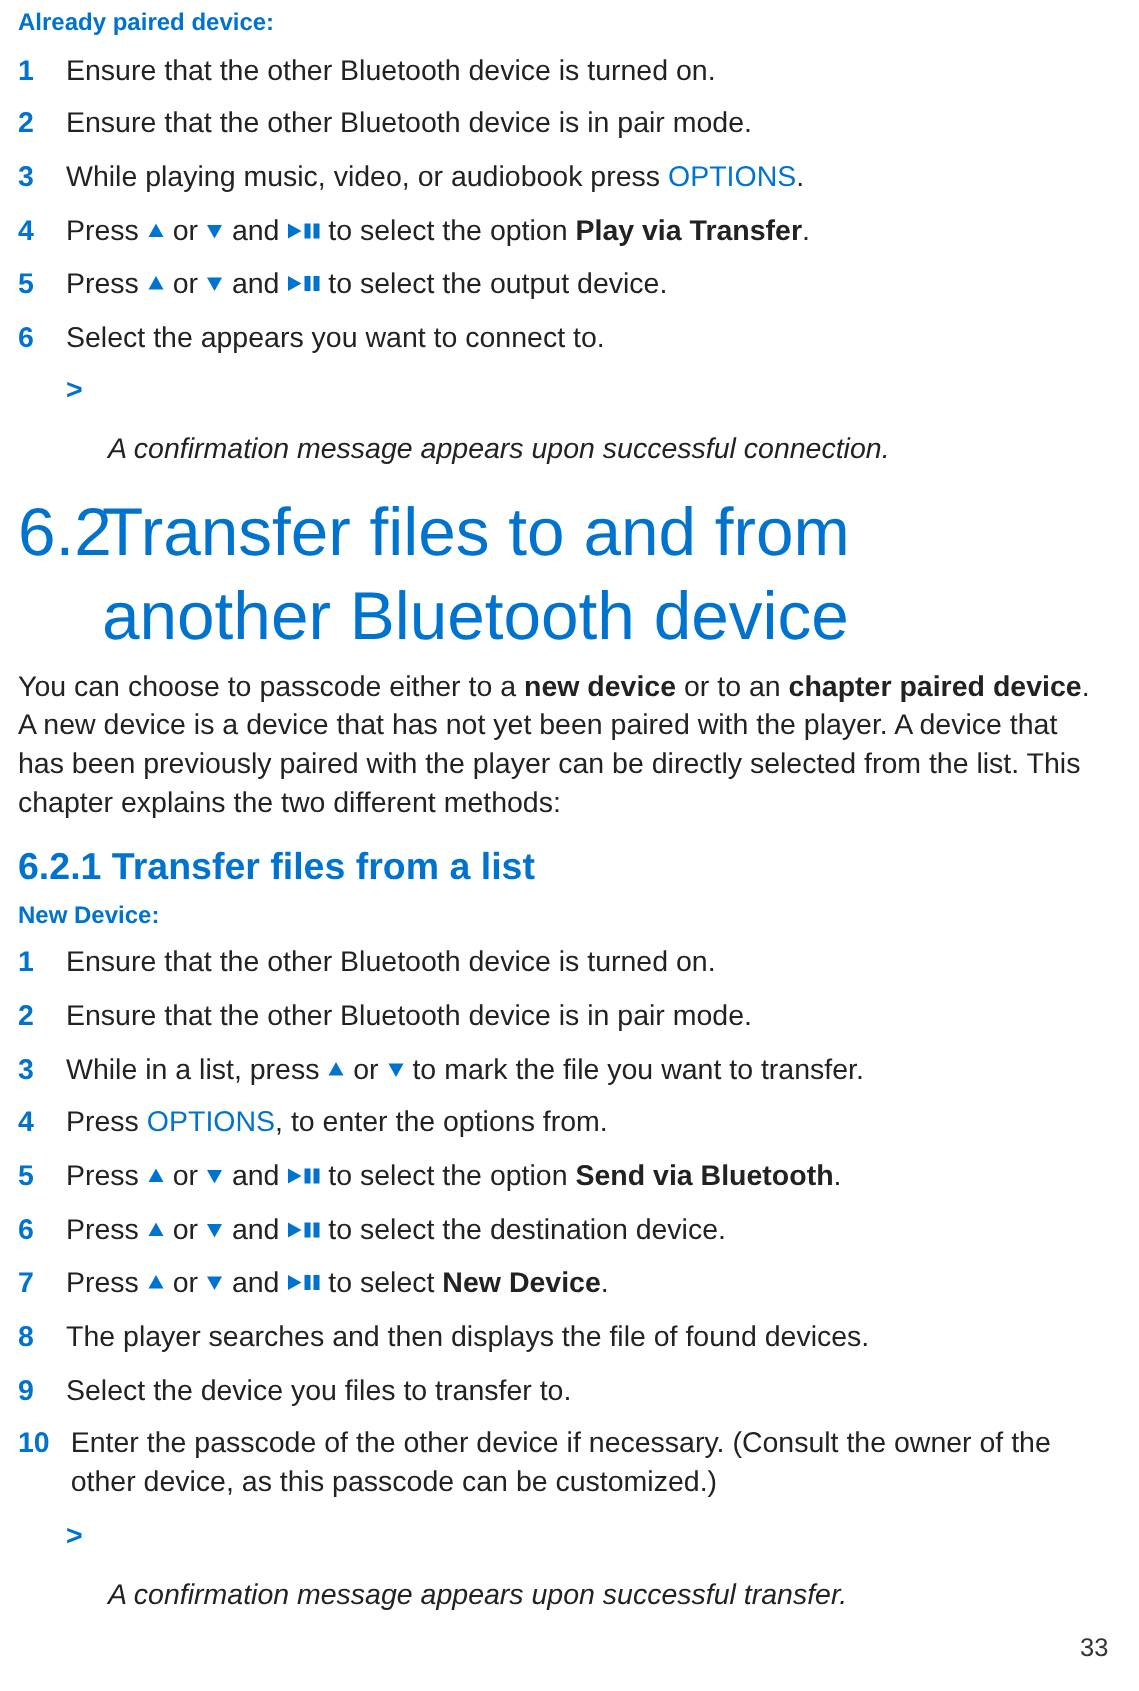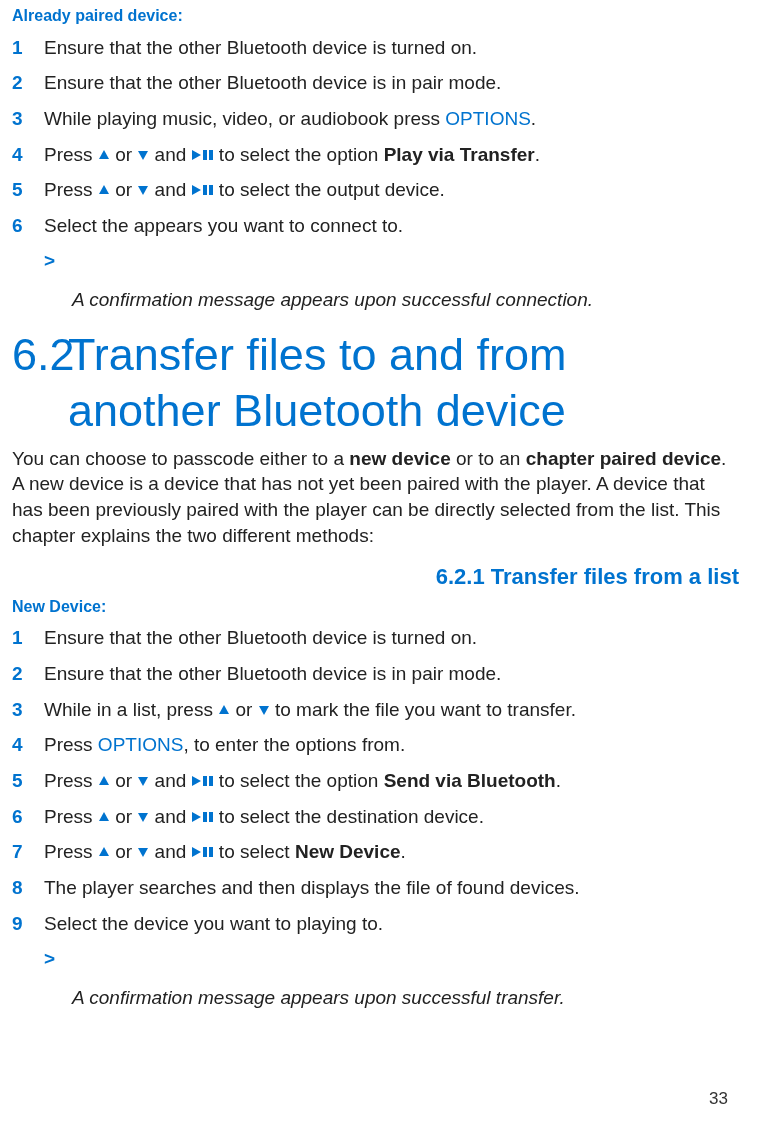--- a/index.html
+++ b/index.html
@@ -87,36 +87,35 @@
     width:640px;
   }
 
   p.para{
     margin:0 0 14px 0;
   }
 
   h3.sub{
     color:var(--blue);
     font-weight:700;
-    font-size:22px;
+    font-size:25px;
     margin:0 0 4px 0;
-    text-align:right;
   }
 
   .icon{
     display:inline-block;
     vertical-align:middle;
     line-height:0;
     position:relative;
     top:-1px;
   }
   .pagefoot{
     position:absolute;
     bottom:16px;
-    right:31px;
+    right:20px;
     font-size:17px;
     color:#333;
   }
 </style>
 </head>
 <body>
 
 <svg width="0" height="0" style="position:absolute">
   <defs>
     <symbol id="ico-up" viewBox="0 0 12 12">
@@ -260,21 +259,25 @@
             <use href="#ico-playpause"></use>
           </svg></span><span> to select </span><span class="bold">New Device</span><span>.</span>
     </span>
   </li>
   <li>
     <span class="num">8</span>
     <span class="txt">The player searches and then displays the file of found devices.</span>
   </li>
   <li>
     <span class="num">9</span>
-    <span class="txt">Select the device you want to playing to.</span>
+    <span class="txt">Select the device you files to transfer to.</span>
+  </li>
+  <li>
+    <span class="num">10</span>
+    <span class="txt">Enter the passcode of the other device if necessary. (Consult the owner of the other device, as this passcode can be customized.)</span>
   </li>
 </ol>
 
 <div class="result">
   <span class="chev">&gt;</span>
   <span class="msg">A confirmation message appears upon successful transfer.</span>
 </div>
 
 <div class="pagefoot">33</div>
 

